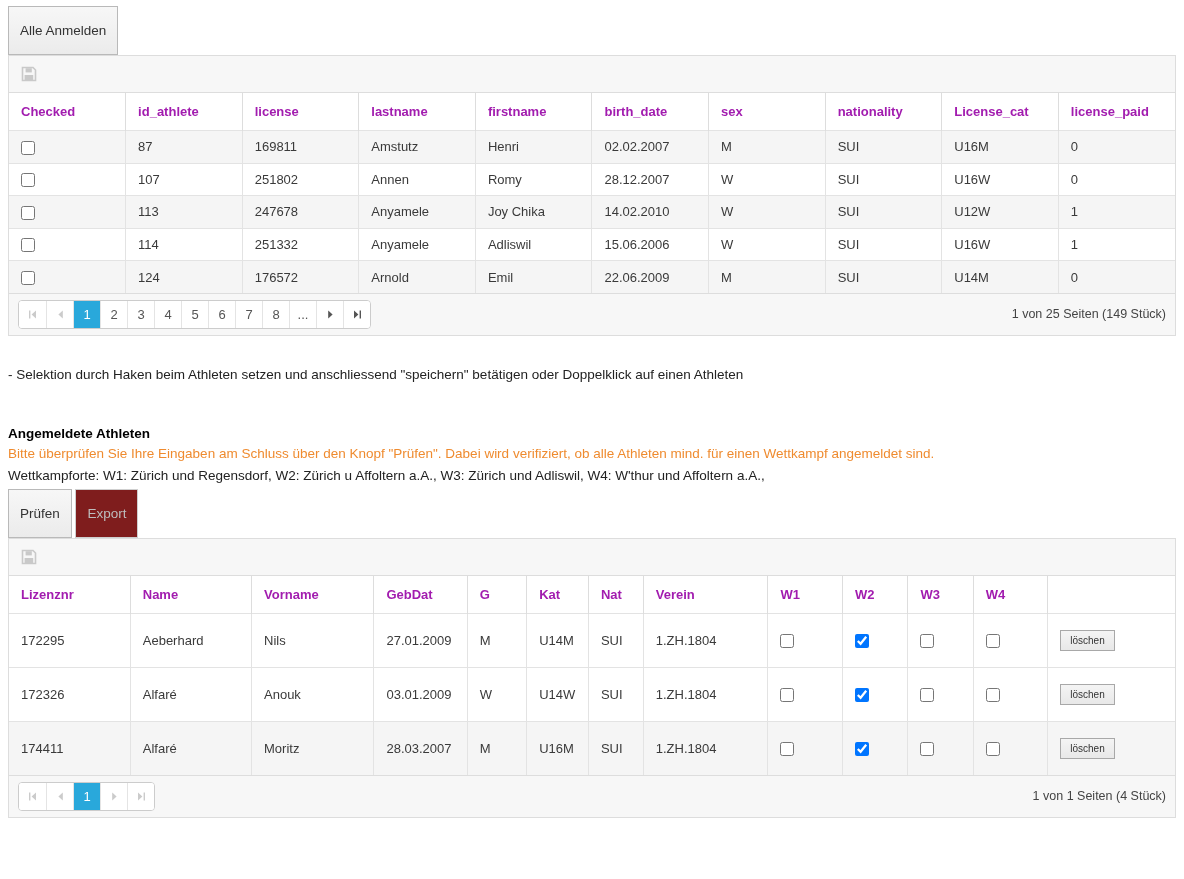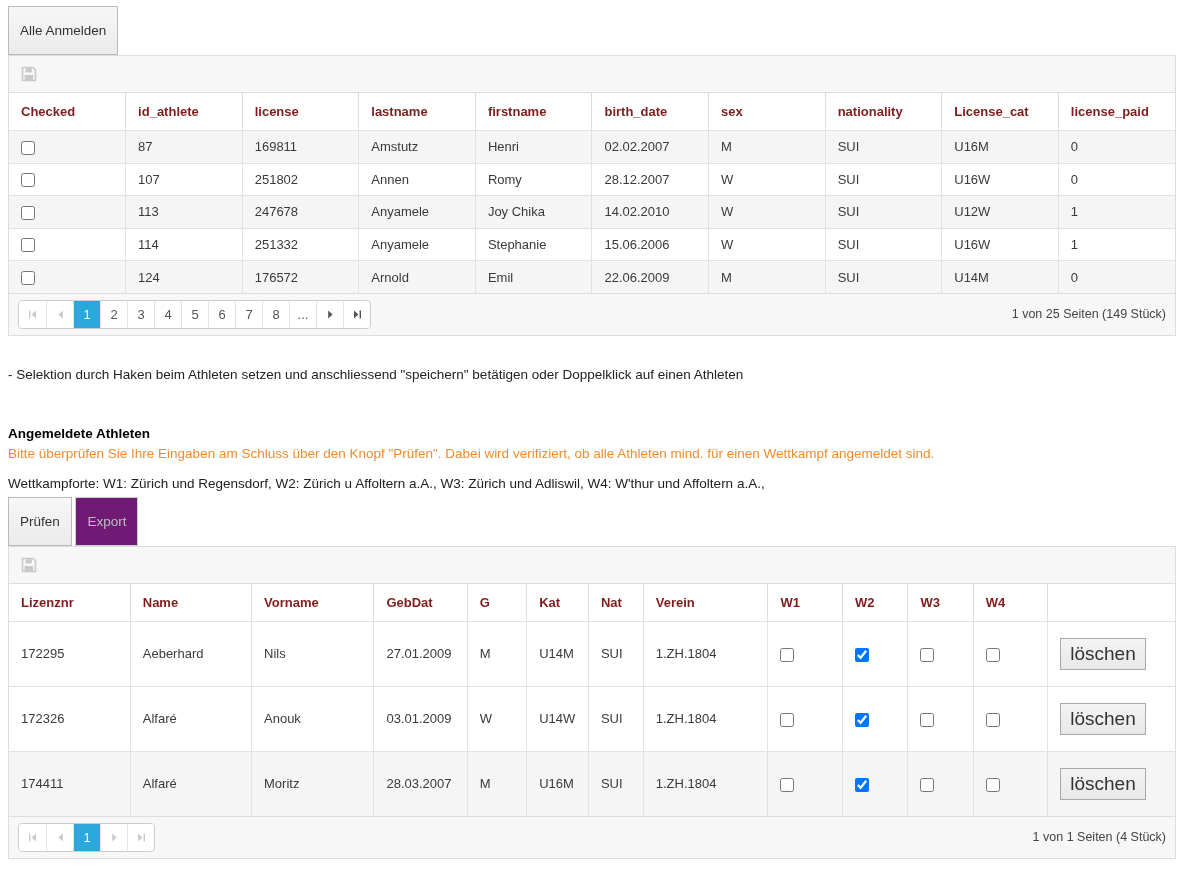--- a/index.html
+++ b/index.html
@@ -17,36 +17,36 @@
     display:inline-block;
     background: linear-gradient(#f7f7f7,#ebebeb);
     border:1px solid #b9b9b9;
     color:#333;
     font-family: inherit;
     font-size:13.5px;
     padding:16px 11px;
     cursor:pointer;
     vertical-align:middle;
   }
-  .btn.disabled { color:#bdbdbd; border-color:#cfcfcf; background:#701a75; cursor:default; }
+  .btn.disabled { color:#bdbdbd; border-color:#cfcfcf; background:#7f1d1d; cursor:default; }
   .btn-row { margin-bottom:0; }
 
   
   .grid { border:1px solid #ddd; margin-top:0; background:#fff; }
   .grid-toolbar {
     padding:10px 12px;
     background:#f7f7f7;
     border-bottom:1px solid #ddd;
     line-height:0;
   }
   .grid table { width:100%; border-collapse:collapse; table-layout:fixed; }
   .grid th {
     text-align:left;
     font-weight:bold;
-    color:#7f1d1d;
+    color:#a21caf;
     padding:11px 12px;
     background:#fff;
     border-left:1px solid #ddd;
     font-size:13px;
     overflow:hidden; white-space:nowrap;
   }
   .grid th:first-child { border-left:none; }
   .grid td {
     padding:8px 12px;
     border-left:1px solid #e3e3e3;
@@ -80,26 +80,26 @@
     color:#555; font-size:13px;
     background:#fff; cursor:pointer;
     padding:0 5px;
   }
   .pager-btn:first-child { border-left:none; }
   .pager-btn.disabled { color:#cbcbcb; cursor:default; }
   .pager-btn.active { background:#29a8db; color:#fff; }
   .pager-summary { color:#444; font-size:12.5px; }
 
   .hint { margin:31px 0 44px 0; color:#222; font-size:13.5px; }
-  .warning { color:#ef8b2f; font-size:13.5px; margin:0 0 15px 0; }
+  .warning { color:#ef8b2f; font-size:13.5px; margin:0 0 7px 0; }
   .venues { color:#222; font-size:13.5px; margin:0 0 6px 0; }
 
   .delete-btn {
     font-family:inherit;
-    font-size:19px;
+    font-size:10px;
     color:#333;
     background: linear-gradient(#f4f4f4,#e8e8e8);
     border:1px solid #a8a8a8;
     padding:4px 9px;
     cursor:pointer;
   }
   .save-icon { display:inline-block; line-height:0; }
 </style>
 </head>
 <body>
@@ -182,21 +182,21 @@
     <td>W</td>
     <td>SUI</td>
     <td>U12W</td>
     <td>1</td>
   </tr>
           <tr>
     <td><input type="checkbox" style=""></td>
     <td>114</td>
     <td>251332</td>
     <td>Anyamele</td>
-    <td>Stephanie</td>
+    <td>Adliswil</td>
     <td>15.06.2006</td>
     <td>W</td>
     <td>SUI</td>
     <td>U16W</td>
     <td>1</td>
   </tr>
           <tr class="alt">
     <td><input type="checkbox" style=""></td>
     <td>124</td>
     <td>176572</td>

